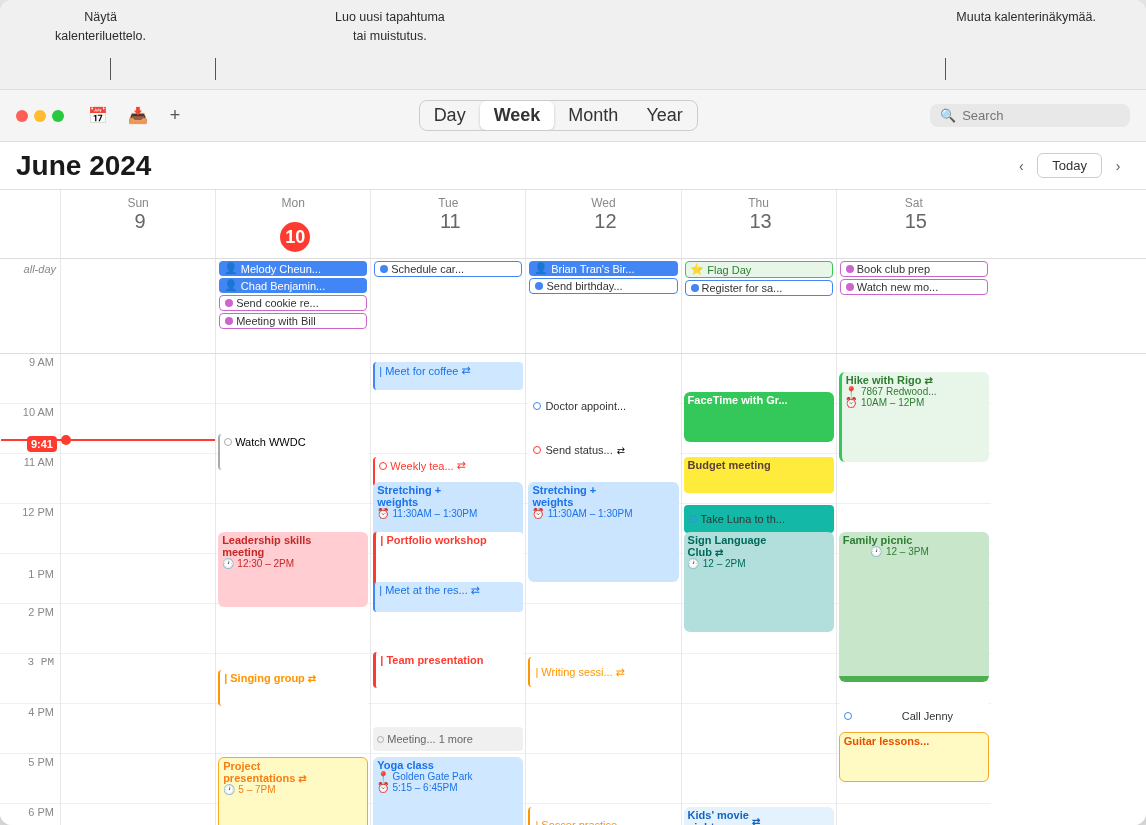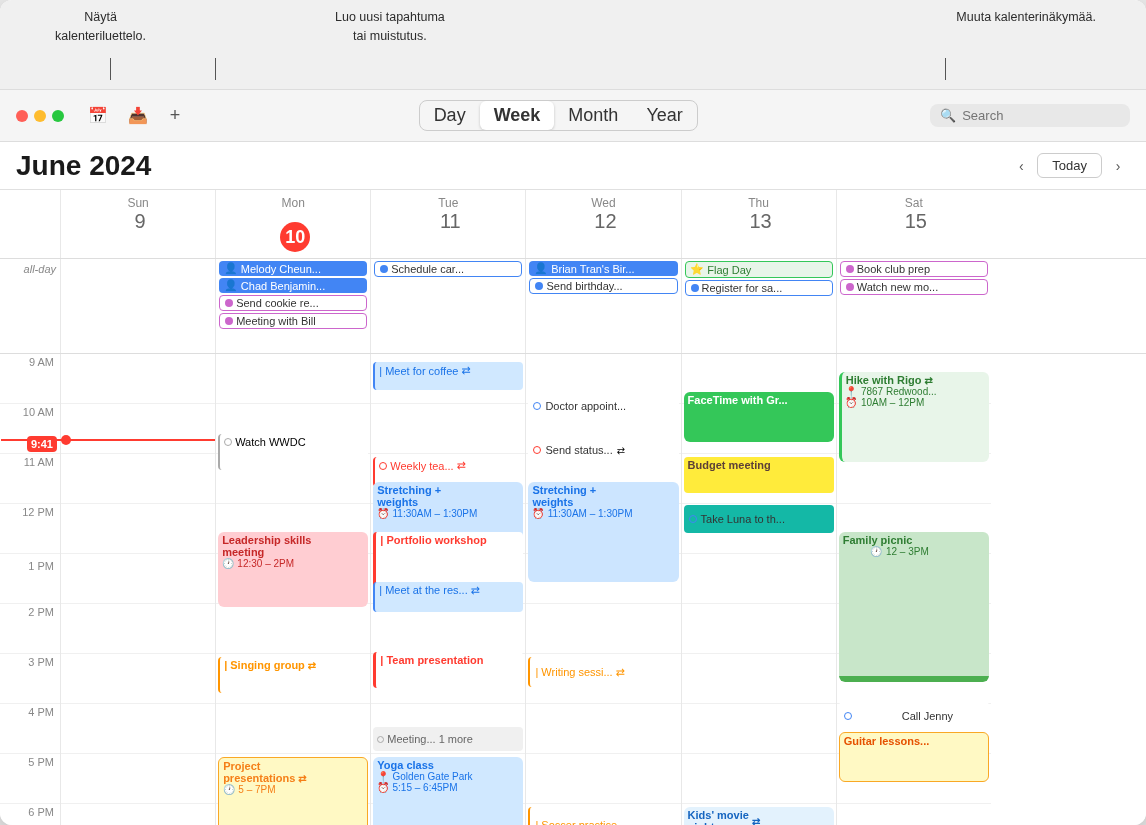--- a/index.html
+++ b/index.html
@@ -228,26 +228,26 @@
         <div class="time-label" style="position:relative;">
           <span style="position:absolute; top:2px; right:6px; font-size:11px; color:#888;">10 AM</span>
         </div>
         <div class="time-label" style="position:relative;">
           <span style="position:absolute; top:2px; right:6px; font-size:11px; color:#888;">11 AM</span>
         </div>
         <div class="time-label" style="position:relative;">
           <span style="position:absolute; top:2px; right:6px; font-size:11px; color:#888;">12 PM</span>
         </div>
         <div class="time-label" style="position:relative;">
-          <span style="position:absolute; top:6px; right:6px; font-size:11px; color:#888;">1 PM</span>
+          <span style="position:absolute; top:14px; right:6px; font-size:11px; color:#888;">1 PM</span>
         </div>
         <div class="time-label" style="position:relative;">
           <span style="position:absolute; top:2px; right:6px; font-size:11px; color:#888;">2 PM</span>
         </div>
-        <div class="time-label" style="position:relative;">
+        <div class="time-label" style="position:relative;font-family:Liberation Mono, monospace;">
           <span style="position:absolute; top:2px; right:6px; font-size:11px; color:#888;">3 PM</span>
         </div>
         <div class="time-label" style="position:relative;">
           <span style="position:absolute; top:2px; right:6px; font-size:11px; color:#888;">4 PM</span>
         </div>
         <div class="time-label" style="position:relative;">
           <span style="position:absolute; top:2px; right:6px; font-size:11px; color:#888;">5 PM</span>
         </div>
         <div class="time-label" style="position:relative;">
           <span style="position:absolute; top:2px; right:6px; font-size:11px; color:#888;">6 PM</span>
@@ -288,21 +288,21 @@
 
         <div class="cal-event" style="top:80px; height:36px; background:#fff; border-left:2px solid #aaa; border-radius:4px;">
           <div class="event-title" style="font-weight:normal; font-size:11px; display:flex; align-items:center; gap:3px;"><span style="width:8px;height:8px;border-radius:50%;border:1.5px solid #aaa;display:inline-block;"></span> Watch WWDC</div>
         </div>
 
         <div class="cal-event pink" style="top:178px; height:75px;">
           <div class="event-title">Leadership skills<br>meeting</div>
           <div class="event-time">🕐 12:30 – 2PM</div>
         </div>
 
-        <div class="cal-event" style="top:303px; height:36px; background:#fff; border-left:2px solid #ff9500; border-radius:4px;">
+        <div class="cal-event" style="top:316px; height:36px; background:#fff; border-left:2px solid #ff9500; border-radius:4px;">
           <div class="event-title" style="color:#ff9500; font-size:11px; display:flex; align-items:center; gap:3px;">
               <span style="color:#ff9500;">| Singing group</span> 
               <span style="font-size:10px;">⇄</span>
             </div>
         </div>
 
         <div class="cal-event yellow" style="top:403px; height:100px;">
           <div class="event-title">Project<br>presentations <span style="font-size:10px;">⇄</span></div>
           <div class="event-time">🕐 5 – 7PM</div>
         </div>
@@ -419,20 +419,24 @@
 
         <div class="cal-event" style="top:103px; height:36px; background:#ffeb3b; border-radius:4px;">
           <div style="font-size:11px; color:#5d4037; font-weight:600;">Budget meeting</div>
         </div>
 
         <div style="position:absolute; top:135px; left:2px; right:2px; height:28px; background:#14b8a6; border-radius:4px; padding:2px 5px; font-size:11px; display:flex; align-items:center; gap:4px;margin-top:16px;">
           <span style="border-radius:50%;border:1.5px solid #4285f4;width:8px;height:8px;display:inline-block;"></span>
           <span style="color:#333;">Take Luna to th...</span>
         </div>
 
+        <div class="cal-event teal" style="top:178px; height:100px; background:#b2dfdb;">
+          <div class="event-title" style="color:#00695c;">Sign Language<br>Club <span style="font-size:10px;">⇄</span></div>
+          <div class="event-time" style="color:#00695c;">🕐 12 – 2PM</div>
+        </div>
 
         <div class="cal-event" style="top:453px; height:50px; background:#e3f2fd; border-radius:6px;">
           <div style="font-size:11px; color:#1565c0; font-weight:600; display:flex; align-items:center;">Kids' movie<br>night <span style="font-size:10px; margin-left:3px;">⇄</span></div>
         </div>
       </div>
 
       <div class="day-col" style="position:relative;">
         <div class="time-slot"></div>
         <div class="time-slot"></div>
         <div class="time-slot"></div>

